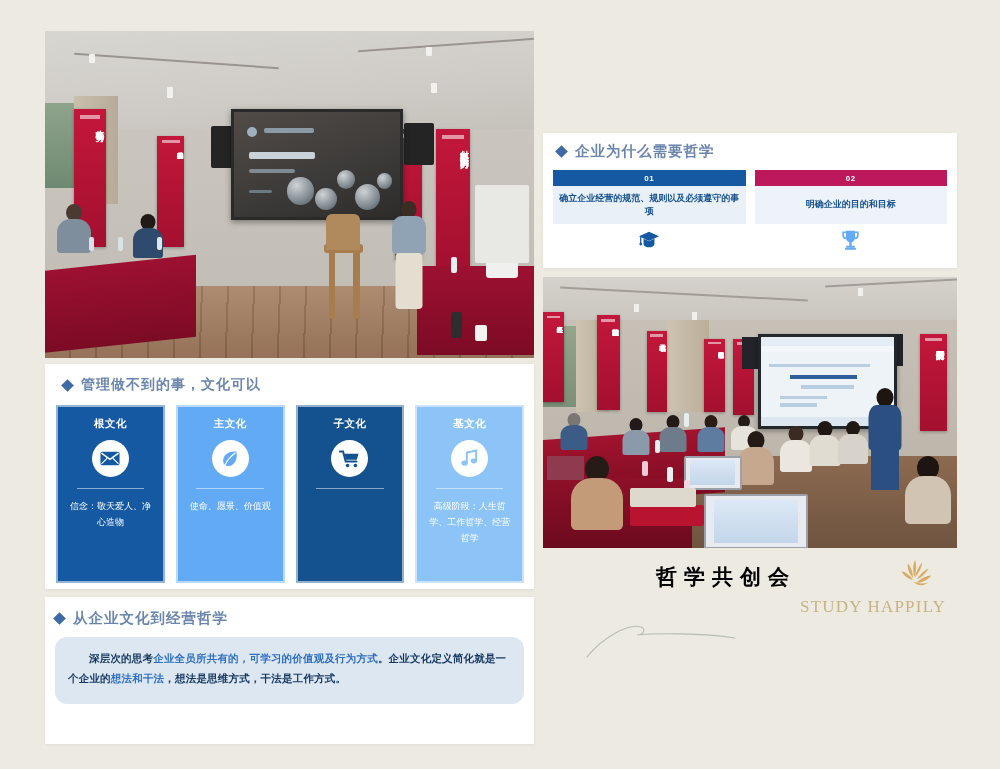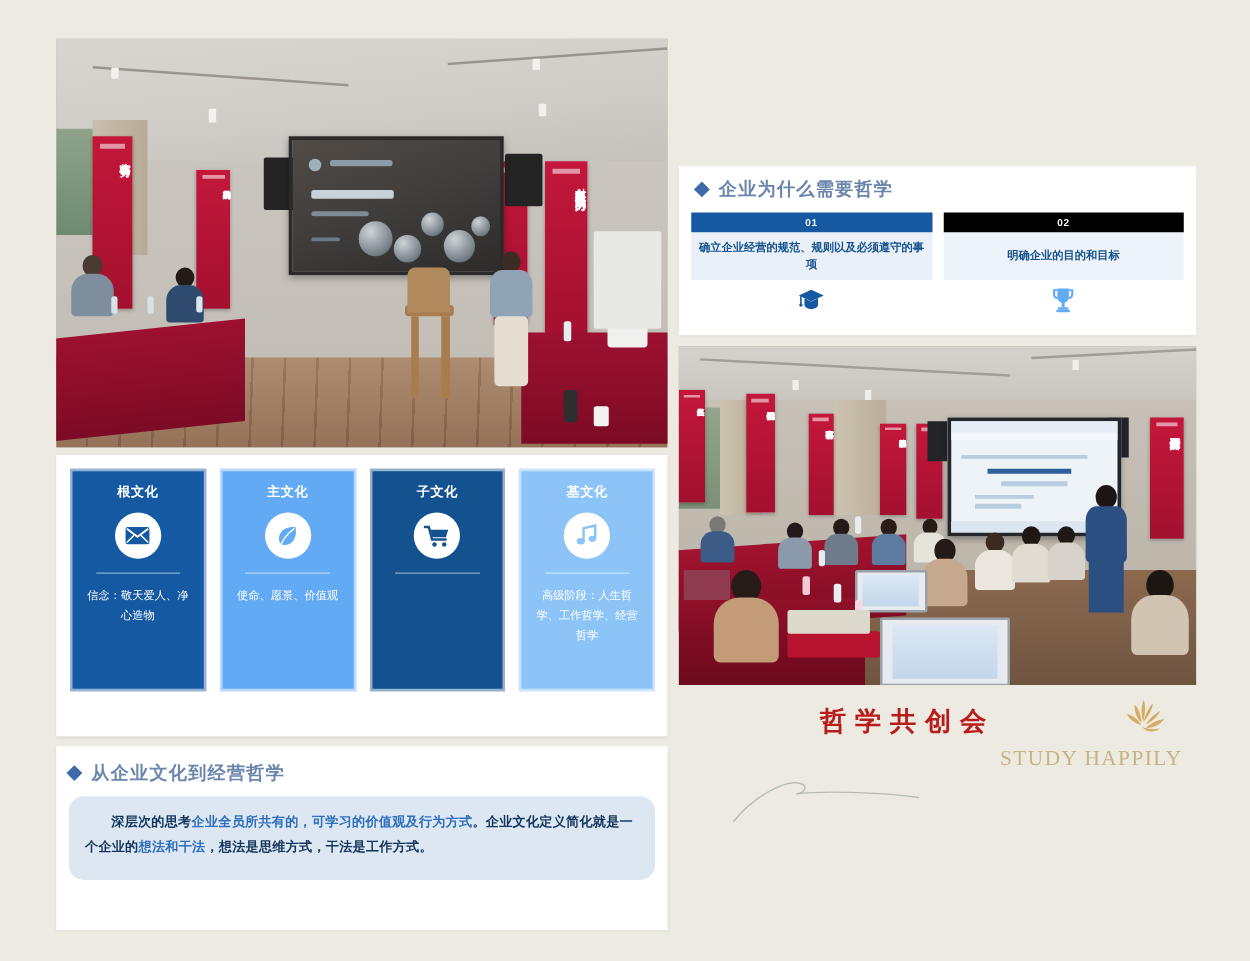--- a/index.html
+++ b/index.html
@@ -129,21 +129,21 @@
     padding:12px 13px 14px; }
   .essay-body p { margin:0 0 4px; font-size:10.5px; line-height:1.95; color:#13365e;
     text-indent:2em; font-weight:bold; letter-spacing:.2px;
     font-family:"Liberation Serif","DejaVu Serif",serif; }
   .essay-body p:last-child{margin-bottom:0;}
   .hl { color:#2f6fbf; }
 
   
   #footer-brand { position:absolute; left:543px; top:555px; width:414px; height:110px; }
   #brand-title { position:absolute; left:113px; top:8px; font-size:21px; font-weight:bold;
-    color:#b91c1c; letter-spacing:7px; }
+    color:#000000; letter-spacing:7px; }
   #brand-logo-mark { position:absolute; right:16px; top:0px; width:50px; height:40px; }
   #brand-logo-text { position:absolute; right:11px; top:42px; font-size:17px;
     color:#c9b383; letter-spacing:1.2px;
     font-family:"Liberation Serif","DejaVu Serif",serif; }
   #brand-swoosh { position:absolute; left:40px; top:62px; width:230px; height:42px; }
 </style>
 </head>
 <body>
 
 <div class="page">
@@ -244,21 +244,21 @@
           <svg width="22" height="20" viewBox="0 0 24 22">
             <path d="M12 2 L23 7 L12 12 L1 7 Z" fill="#1559a3"></path>
             <path d="M6 9.5 V15 C6 17.5 9 19 12 19 C15 19 18 17.5 18 15 V9.5 L12 12.4 Z" fill="#1559a3"></path>
             <rect x="2.2" y="7.6" width="1.4" height="7" fill="#1559a3"></rect>
             <circle cx="2.9" cy="15.5" r="1.5" fill="#1559a3"></circle>
           </svg>
         </div>
       </div>
 
       <div class="col">
-        <div class="col-head" style="background:#000000;">02</div>
+        <div class="col-head" style="background:#be185d;">02</div>
         <div class="col-body" style="background:#eef3f9;">明确企业的目的和目标</div>
         <div class="col-icon">
           <svg width="21" height="22" viewBox="0 0 22 24">
             <path d="M6 2 H16 V9 C16 12.5 13.8 14.5 11 14.5 C8.2 14.5 6 12.5 6 9 Z" fill="#63aaf5"></path>
             <path d="M6 3.5 H3 V6.5 C3 9 4.6 10.2 6.2 10.4" fill="none" stroke="#63aaf5" stroke-width="1.8"></path>
             <path d="M16 3.5 H19 V6.5 C19 9 17.4 10.2 15.8 10.4" fill="none" stroke="#63aaf5" stroke-width="1.8"></path>
             <rect x="9.7" y="14" width="2.6" height="4.5" fill="#63aaf5"></rect>
             <rect x="6.4" y="18.3" width="9.2" height="2.1" rx="0.6" fill="#63aaf5"></rect>
             <rect x="5" y="20.4" width="12" height="2.2" rx="0.7" fill="#63aaf5"></rect>
           </svg>
@@ -384,20 +384,24 @@
       <div style="position:absolute;left:34%;top:75%;width:6px;height:14px;background:#f4d8dd;border-radius:2px;"></div>
       <div style="position:absolute;left:21%;top:84%;width:18%;height:8%;background:#b8132f;border-radius:2px;"></div>
       <div style="position:absolute;left:21%;top:78%;width:16%;height:7%;background:#ddd9cd;border-radius:2px;"></div>
       <div style="position:absolute;left:34%;top:50%;width:5px;height:14px;background:#e7ecee;border-radius:2px;"></div>
       <div style="position:absolute;left:27%;top:60%;width:5px;height:13px;background:#e7ecee;border-radius:2px;"></div>
       <div style="position:absolute;left:1%;top:66%;width:9%;height:9%;background:#8e3b4f;border-radius:1px;"></div>
     </div>
   </div>
 
   <div class="card" id="card-culture">
+    <div class="card-title">
+      <span class="diamond"></span>
+      <span>管理做不到的事，文化可以</span>
+    </div>
     <div class="culture-row">
 
       <div class="cbox" style="background:#1559a3;">
         <div class="ct">根文化</div>
         <div class="cdisc">
           <svg width="20" height="15" viewBox="0 0 22 16">
             <rect x="0.5" y="0.5" width="21" height="15" rx="2" fill="#1559a3"></rect>
             <path d="M1.6 2 L11 9 L20.4 2" fill="none" stroke="#ffffff" stroke-width="1.6"></path>
             <path d="M1.6 14 L8 7.6 M20.4 14 L14 7.6" fill="none" stroke="#ffffff" stroke-width="1.3"></path>
           </svg>

